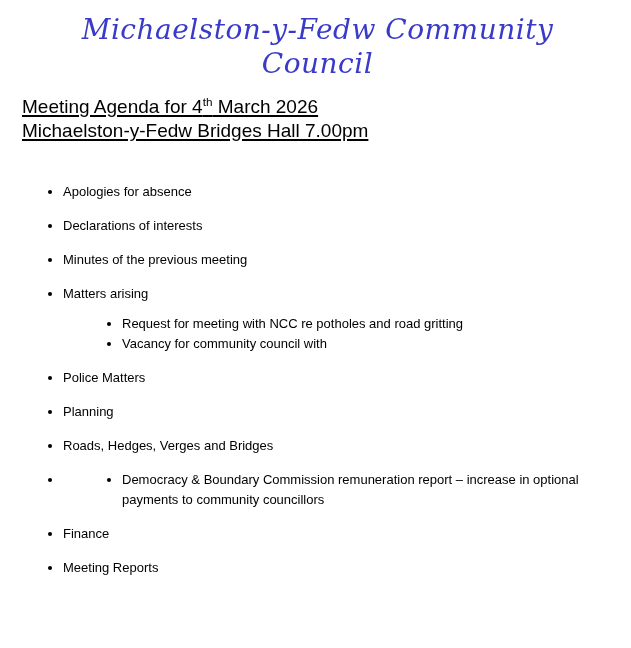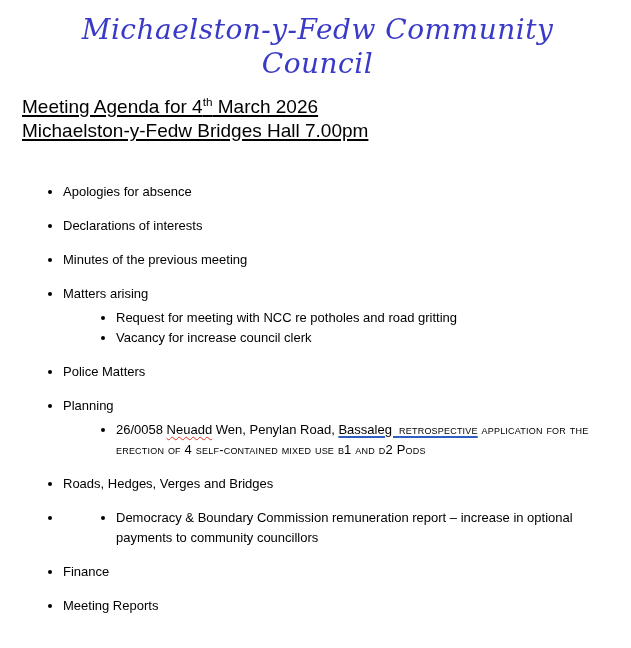--- a/index.html
+++ b/index.html
@@ -52,21 +52,21 @@
     margin: 40px 0 0 0;
     padding-left: 41px;
     list-style-type: disc;
     font-size: 13px;
     line-height: 20px;
   }
   ul.l1 > li {
     margin-bottom: 14px;
   }
   ul.l2 {
-    margin: 4px;
+    margin: 10px;
     padding-left: 49px;
     list-style-type: disc;
   }
   ul.l2 > li {
     margin: 0;
   }
   .squiggle {
     text-decoration-line: underline;
     text-decoration-style: wavy;
     text-decoration-color: var(--squiggle-red, #e0301e);
@@ -101,30 +101,27 @@
 
     <li><span>Apologies for absence</span></li>
 
     <li><span>Declarations of interests</span></li>
 
     <li><span>Minutes of the previous meeting</span></li>
 
     <li><span>Matters arising</span>
       <ul class="l2">
         <li><span>Request for meeting with NCC re potholes and road gritting</span></li>
-        <li><span>Vacancy for increase council clerk</span></li>
+        <li><span>Vacancy for community council with</span></li>
       </ul>
     </li>
 
     <li><span>Police Matters</span></li>
 
     <li><span>Planning</span>
-      <ul class="l2">
-        <li><span>26/0058 </span><span class="squiggle">Neuadd</span><span> Wen, Penylan Road, </span><span class="u-blue"><span>Bassaleg &nbsp;</span><span class="sc">retrospective</span></span><span class="sc"> application for the erection of 4 self-contained mixed use b1 and d2 Pods</span></li>
-      </ul>
     </li>
 
     <li><span>Roads, Hedges, Verges and Bridges</span>
     </li>
 
     <li>
       <ul class="l2">
         <li><span>Democracy &amp; Boundary Commission remuneration report – increase in optional payments to community councillors</span></li>
       </ul>
     </li>

